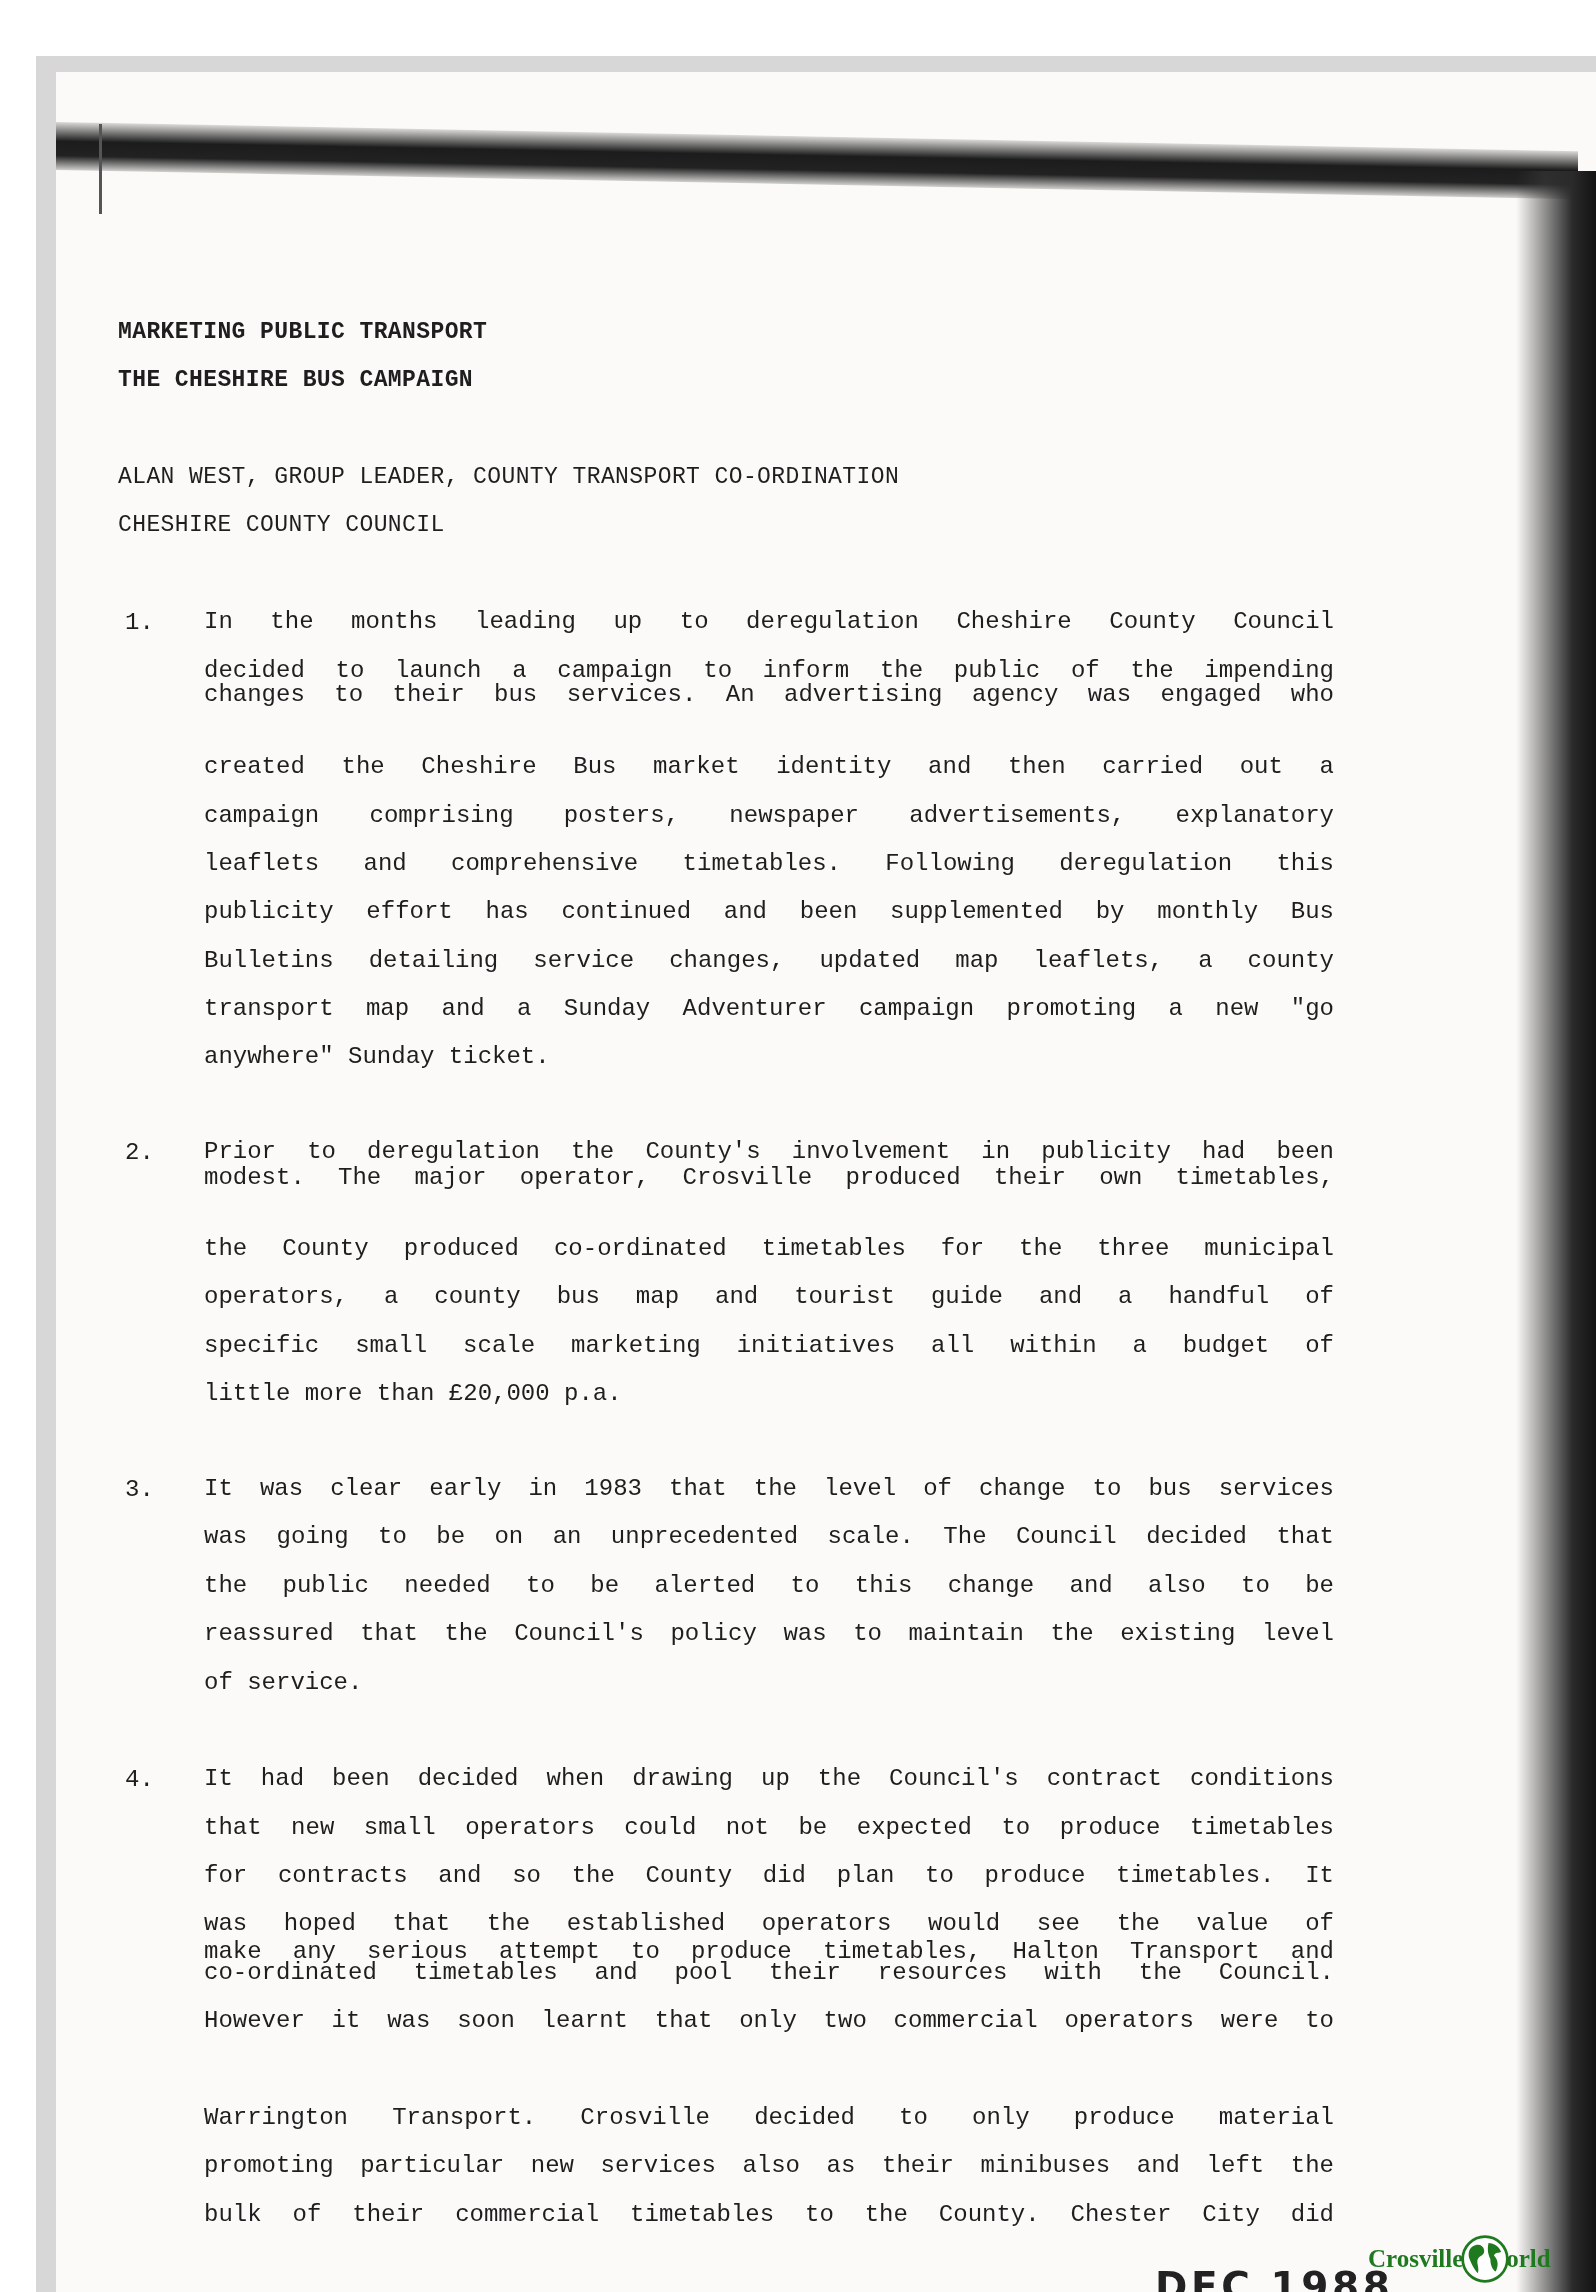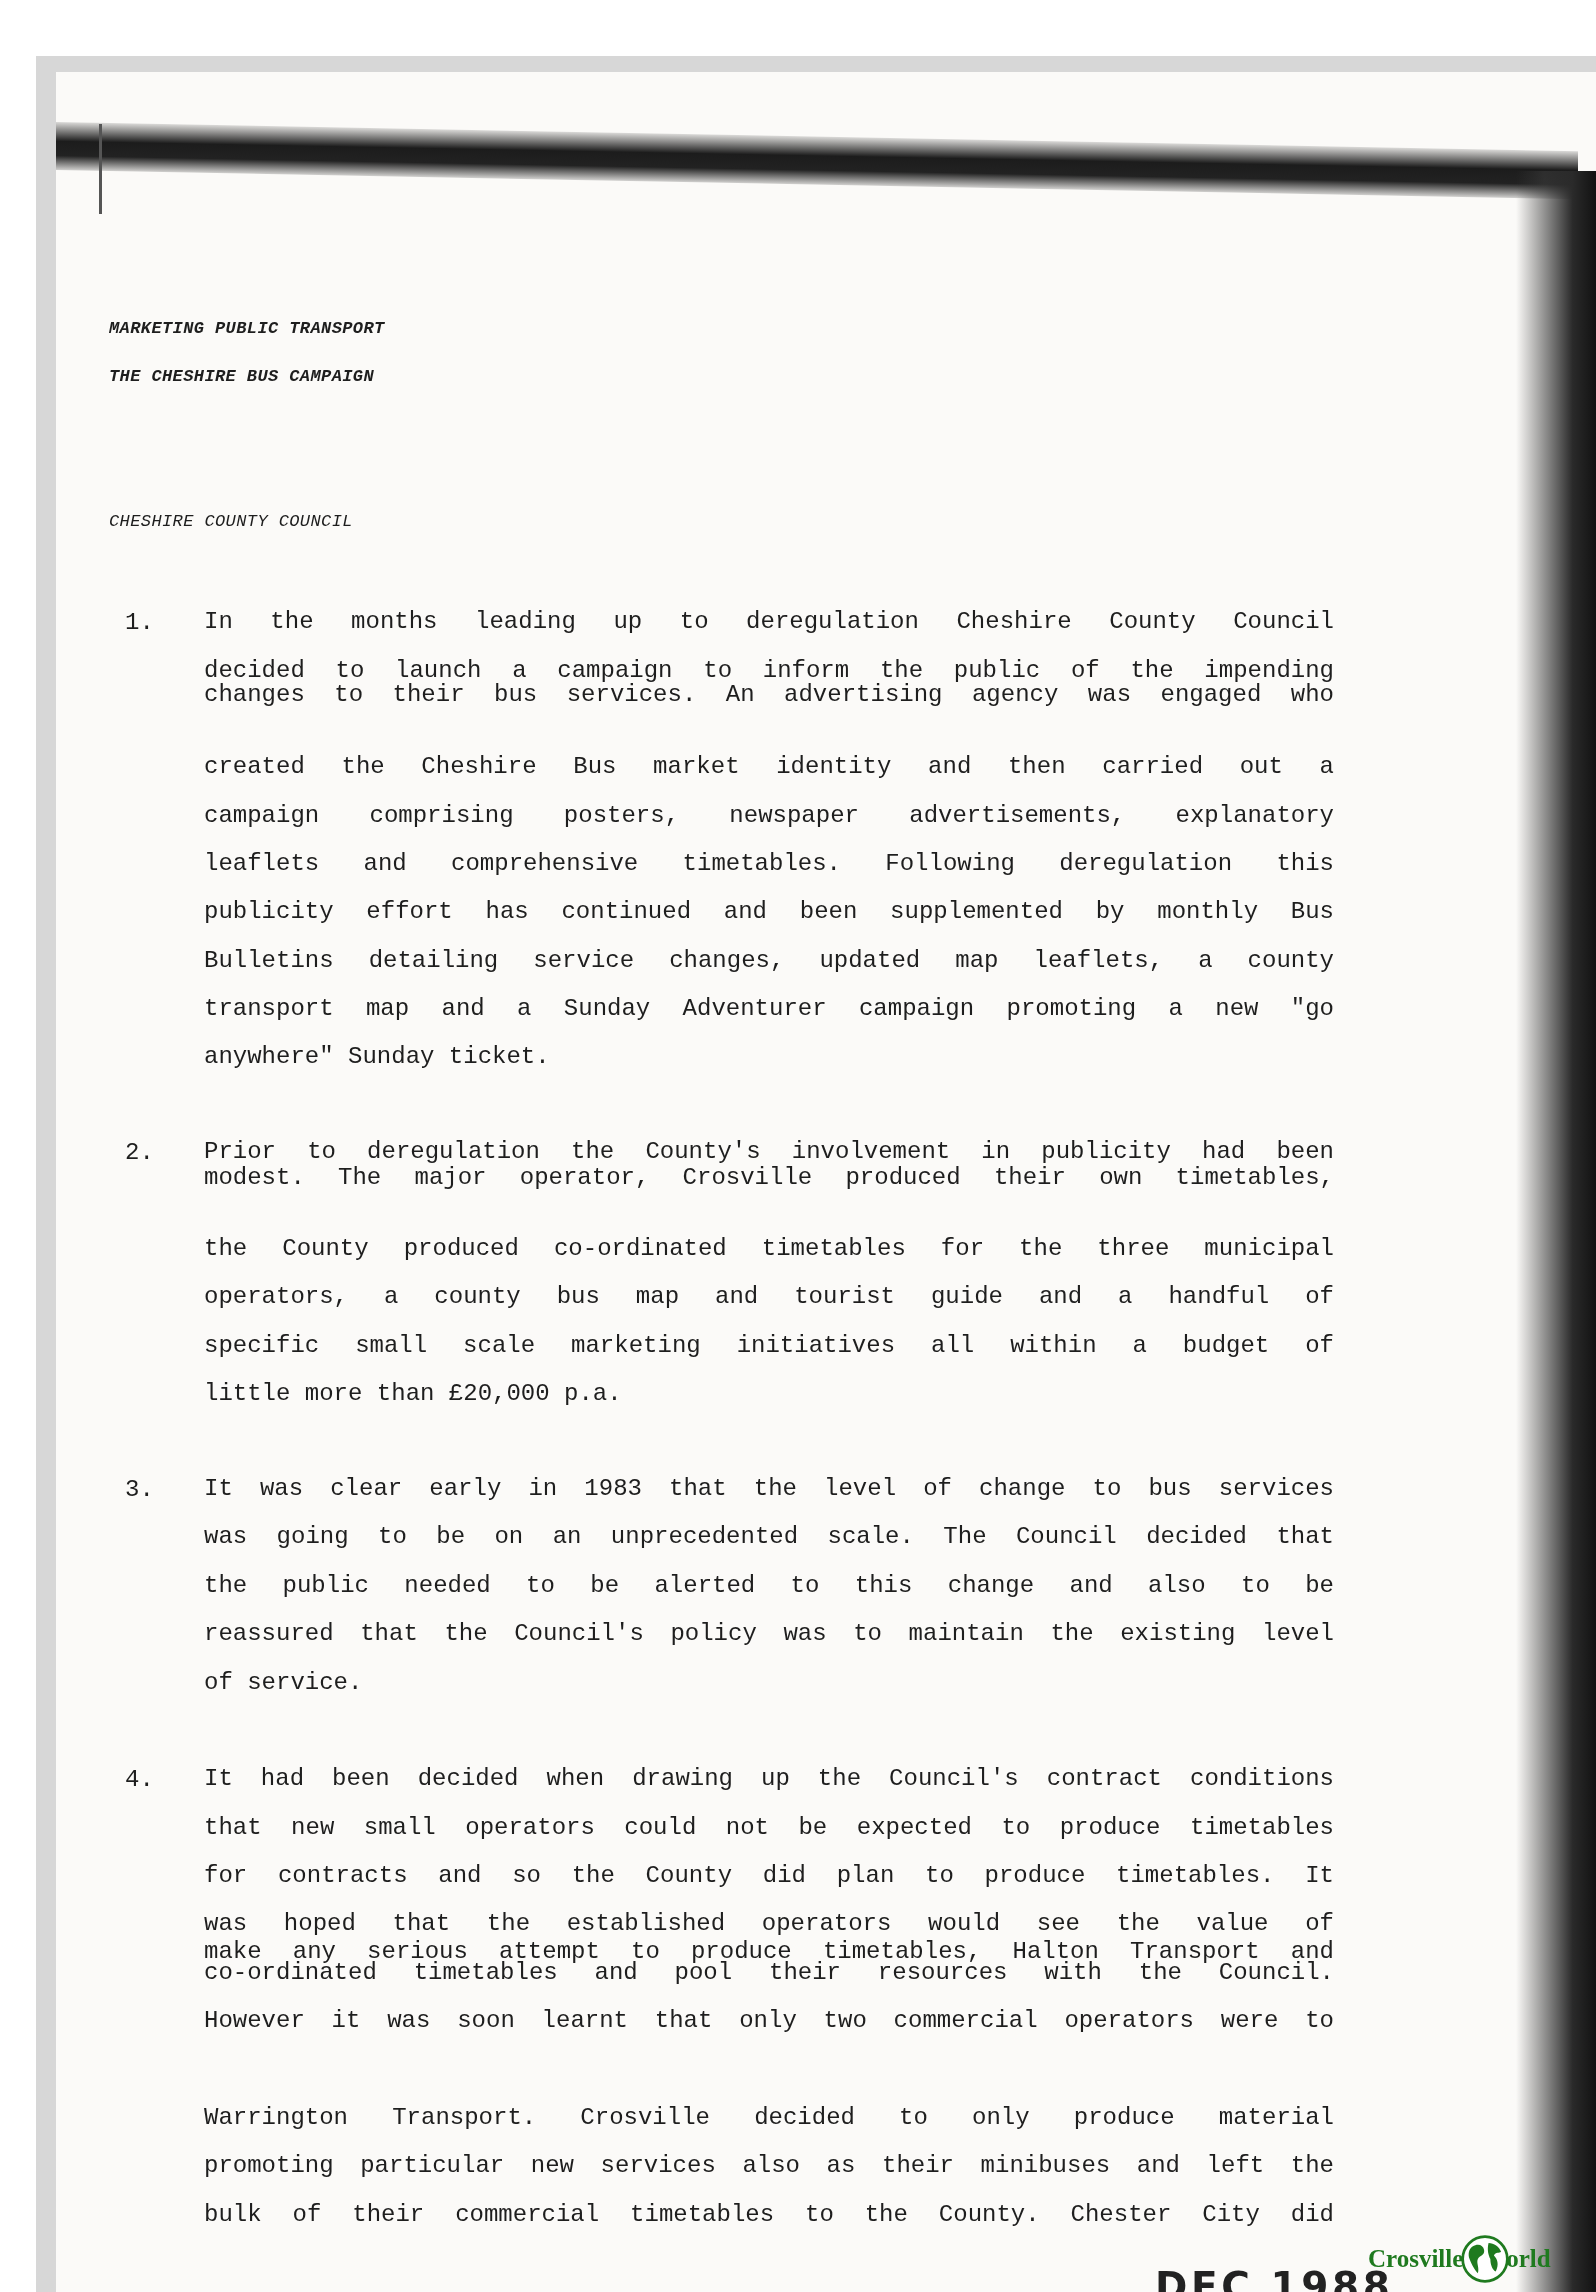--- a/index.html
+++ b/index.html
@@ -28,23 +28,22 @@
       background:linear-gradient(90deg, rgba(0,0,0,0) 0%, rgba(60,60,60,0.55) 35%, #2a2a2a 70%, #111 100%);
     }
     .pin-mark {
       position:absolute; left:43px; top:52px; width:2.7px; height:90px; background:#555;
     }
     .doc {
       position:absolute; left:0; top:0; width:1597px; height:2293px;
       color:#1e1e1e;
     }
     .head-line {
-      position:absolute; left:109px; font-size:17px; letter-spacing:0.4px;
+      position:absolute; left:118px; font-size:23px; letter-spacing:0.4px;
       white-space:nowrap;
-      font-style:italic;
     }
     .head-line.bold { font-weight:bold; }
     .para {
       position:absolute; left:0; width:1597px;
     }
     .para-num {
       position:absolute; left:125px; font-size:24px;
     }
     .para-line {
       position:absolute; left:204px; width:1130px;
@@ -69,20 +68,21 @@
 <div class="scan-bg"></div>
 <div class="page">
   <div class="top-band"></div>
   <div class="right-edge"></div>
   <div class="pin-mark"></div>
 </div>
 
 <div class="doc">
   <div class="head-line bold" style="top:319px">MARKETING PUBLIC TRANSPORT</div>
   <div class="head-line bold" style="top:367px">THE CHESHIRE BUS CAMPAIGN</div>
+  <div class="head-line" style="top:464px">ALAN WEST, GROUP LEADER, COUNTY TRANSPORT CO-ORDINATION</div>
   <div class="head-line" style="top:512px">CHESHIRE COUNTY COUNCIL</div>
 
   <div class="para">
     <div class="para-num" style="top:609px">1.</div>
     <div class="para-line" style="top:607px">In the months leading up to deregulation Cheshire County Council</div>
     <div class="para-line" style="top:656px">decided to launch a campaign to inform the public of the impending</div>
     <div class="para-line" style="top:680px">changes to their bus services.  An advertising agency was engaged who</div>
     <div class="para-line" style="top:752px">created the Cheshire Bus market identity and then carried out a</div>
     <div class="para-line" style="top:801px">campaign comprising posters, newspaper advertisements, explanatory</div>
     <div class="para-line" style="top:849px">leaflets and comprehensive timetables.  Following deregulation this</div>

